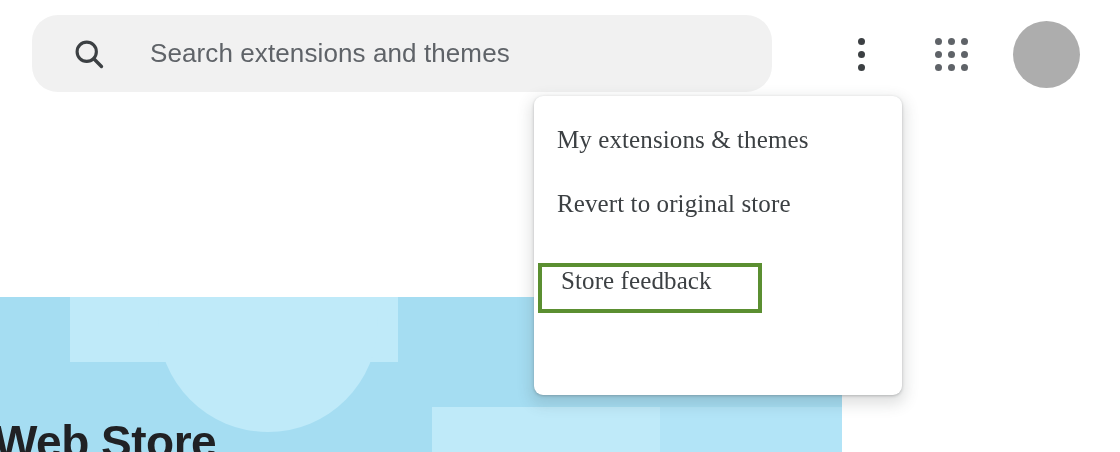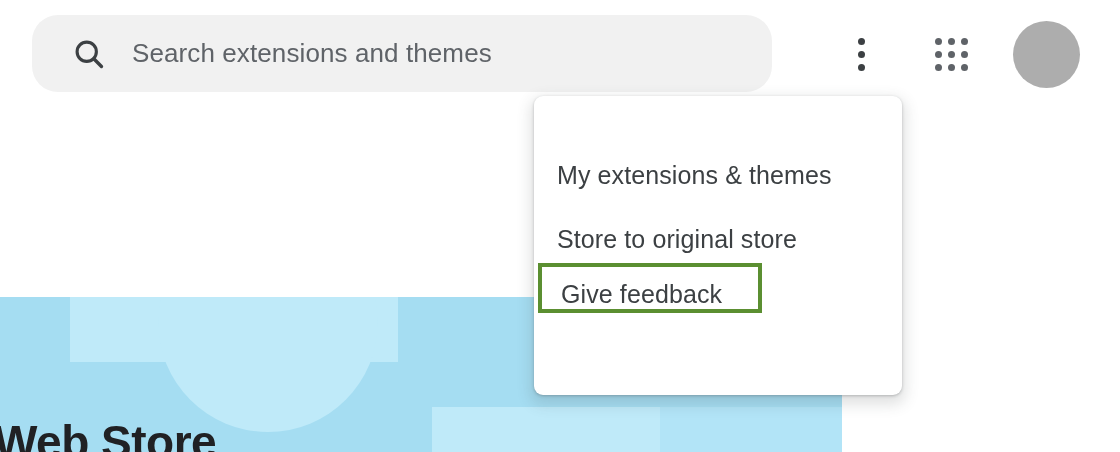--- a/index.html
+++ b/index.html
@@ -50,21 +50,21 @@
     width: 34px;
     height: 34px;
     flex: 0 0 auto;
     display: block;
     color: #3c4043;
   }
   #search-input {
     border: 0;
     outline: 0;
     background: transparent;
-    margin-left: 24px;
+    margin-left: 42px;
     flex: 1 1 auto;
     font-family: "Liberation Sans", sans-serif;
     font-size: 26px;
     color: #3c4043;
     letter-spacing: 0.1px;
   }
   #search-input::placeholder {
     color: #5f6368;
     opacity: 1;
   }
@@ -182,24 +182,25 @@
     background: #ffffff;
     border-radius: 9px;
     box-shadow: 0 1px 3px rgba(60,64,67,0.30), 0 6px 14px 4px rgba(60,64,67,0.15);
     padding-top: 30px;
     box-sizing: border-box;
   }
   .menu-item {
     position: relative;
     height: 64px;
     display: flex;
-    align-items: flex-end;
+    align-items: flex-start;
     padding-left: 23px;
     box-sizing: border-box;
     cursor: pointer;
+    font-family: Liberation Serif, serif;
   }
   .menu-item-label {
     font-size: 25px;
     color: #3c4043;
     letter-spacing: 0.1px;
     white-space: nowrap;
   }
   .menu-item.highlighted {
     margin: 0 0 0 4px;
     width: 224px;
@@ -252,20 +253,20 @@
     </div>
 
     <div id="avatar"></div>
   </div>
 
   <div id="dropdown-menu">
     <div class="menu-item">
       <span class="menu-item-label">My extensions &amp; themes</span>
     </div>
     <div class="menu-item">
-      <span class="menu-item-label">Store to original store</span>
+      <span class="menu-item-label">Revert to original store</span>
     </div>
     <div class="menu-item highlighted">
-      <span class="menu-item-label">Give feedback</span>
+      <span class="menu-item-label">Store feedback</span>
     </div>
   </div>
 
 </div>
 
 </body></html>

